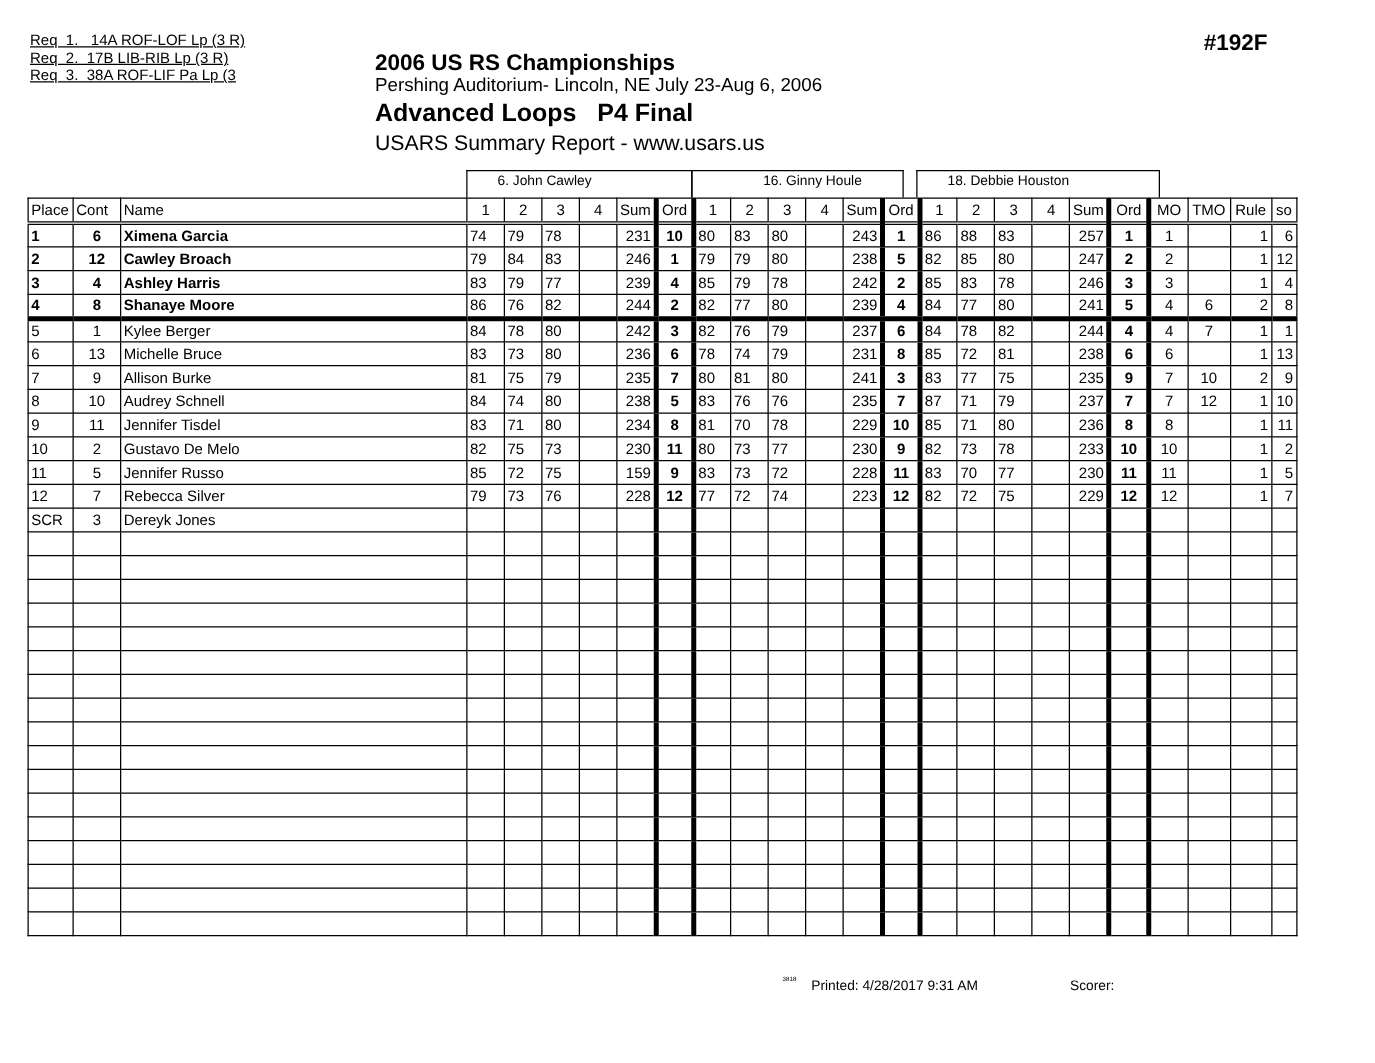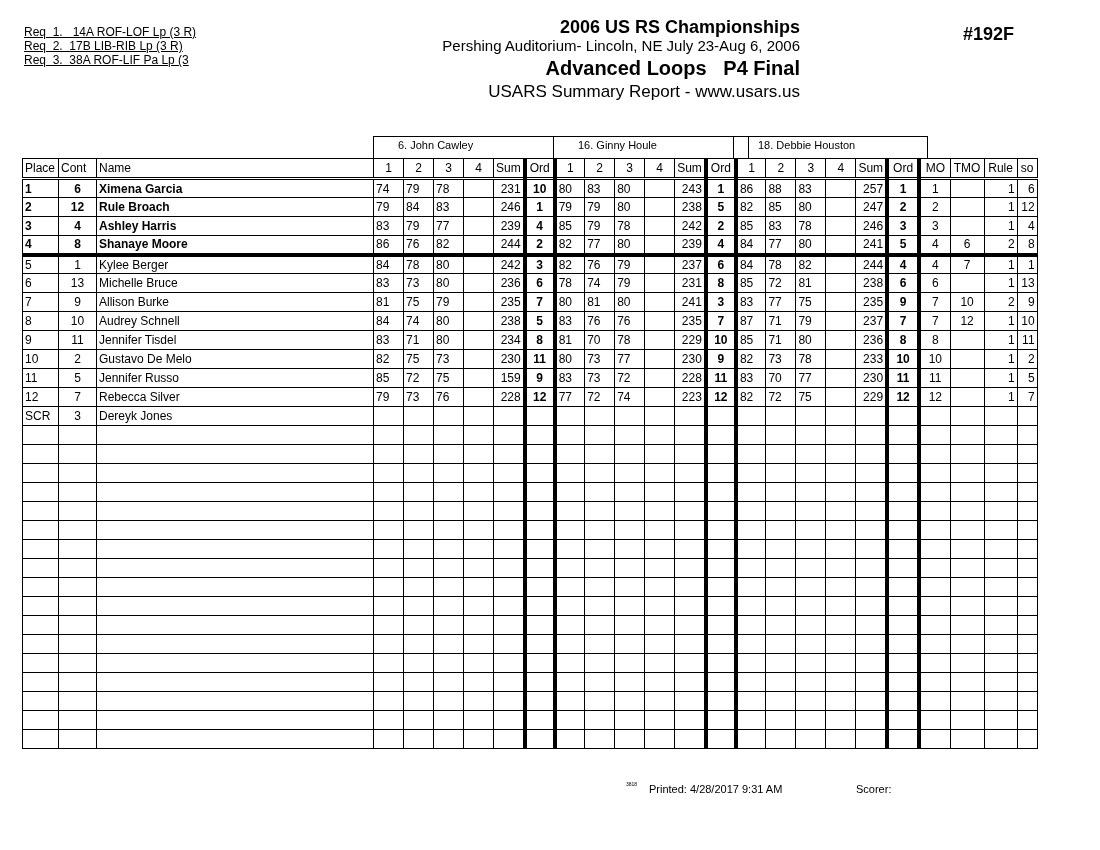--- a/index.html
+++ b/index.html
@@ -1,20 +1,20 @@
 <!DOCTYPE html>
 <html><head>
 <meta charset="utf-8">
 <style>
   html, body { margin: 0; padding: 0; background: #ffffff; }
   body { width: 1100px; height: 850px; position: relative; overflow: hidden;
          font-family: "Liberation Sans", sans-serif; color: #000; }
   .req { position: absolute; left: 24px; top: 25px; font-size: 12px; line-height: 14px; text-decoration: underline; }
   .req div { white-space: pre; }
-  .titles { position: absolute; left: 300px; width: 500px; top: 17px; text-align: right; }
+  .titles { position: absolute; left: 300px; width: 500px; top: 40px; text-align: left; }
   .t1 { font-size: 18px; font-weight: bold; line-height: 20px; }
   .t2 { font-size: 15px; line-height: 18px; }
   .t3 { font-size: 20px; font-weight: bold; line-height: 26px; white-space: pre; }
   .t4 { font-size: 17px; line-height: 22px; }
   .badge { position: absolute; left: 963px; top: 24px; font-size: 18px; font-weight: bold; }
 
   .judge-box { position: absolute; top: 136px; height: 22px; border: 1px solid #000; border-bottom: none;
                font-size: 11px; padding-left: 4px; box-sizing: border-box; line-height: 14px; }
   .judge-box span { display:block; padding-top: 1px; margin-left: 20px; }
 
@@ -46,21 +46,21 @@
   <div class="t1">2006 US RS Championships</div>
   <div class="t2">Pershing Auditorium- Lincoln, NE  July 23-Aug 6, 2006</div>
   <div class="t3">Advanced Loops   P4 Final</div>
   <div class="t4">USARS Summary Report - www.usars.us</div>
 </div>
 <div class="badge">#192F</div>
 
 <div class="judge-box" style="left:373px;width:181px;">
     <span>6.  John  Cawley</span>
   </div>
-<div class="judge-box" style="left:553px;width:196px;">
+<div class="judge-box" style="left:553px;width:170px;text-align:center;">
     <span>16.  Ginny  Houle</span>
   </div>
 <div class="judge-box" style="left:733px;width:195px;">
     <span>18.  Debbie  Houston</span>
   </div>
 
 <table class="grid">
   <colgroup>
     <col style="width:36px">
       <col style="width:38px">
@@ -139,21 +139,21 @@
         <td class="r plain">257</td>
         <td class="bl c b">1</td>
         <td class="c bl plain">1</td>
         <td class="c plain"></td>
         <td class="r plain">1</td>
         <td class="r plain">6</td>
       </tr>
       <tr class="top4">
         <td class="">2</td>
         <td class="c">12</td>
-        <td class="">Rule Broach</td>
+        <td class="">Cawley Broach</td>
         <td class="plain">79</td>
         <td class="plain">84</td>
         <td class="plain">83</td>
         <td class="plain"></td>
         <td class="r plain">246</td>
         <td class="bl c b">1</td>
         <td class="bl plain">79</td>
         <td class="plain">79</td>
         <td class="plain">80</td>
         <td class="plain"></td>

